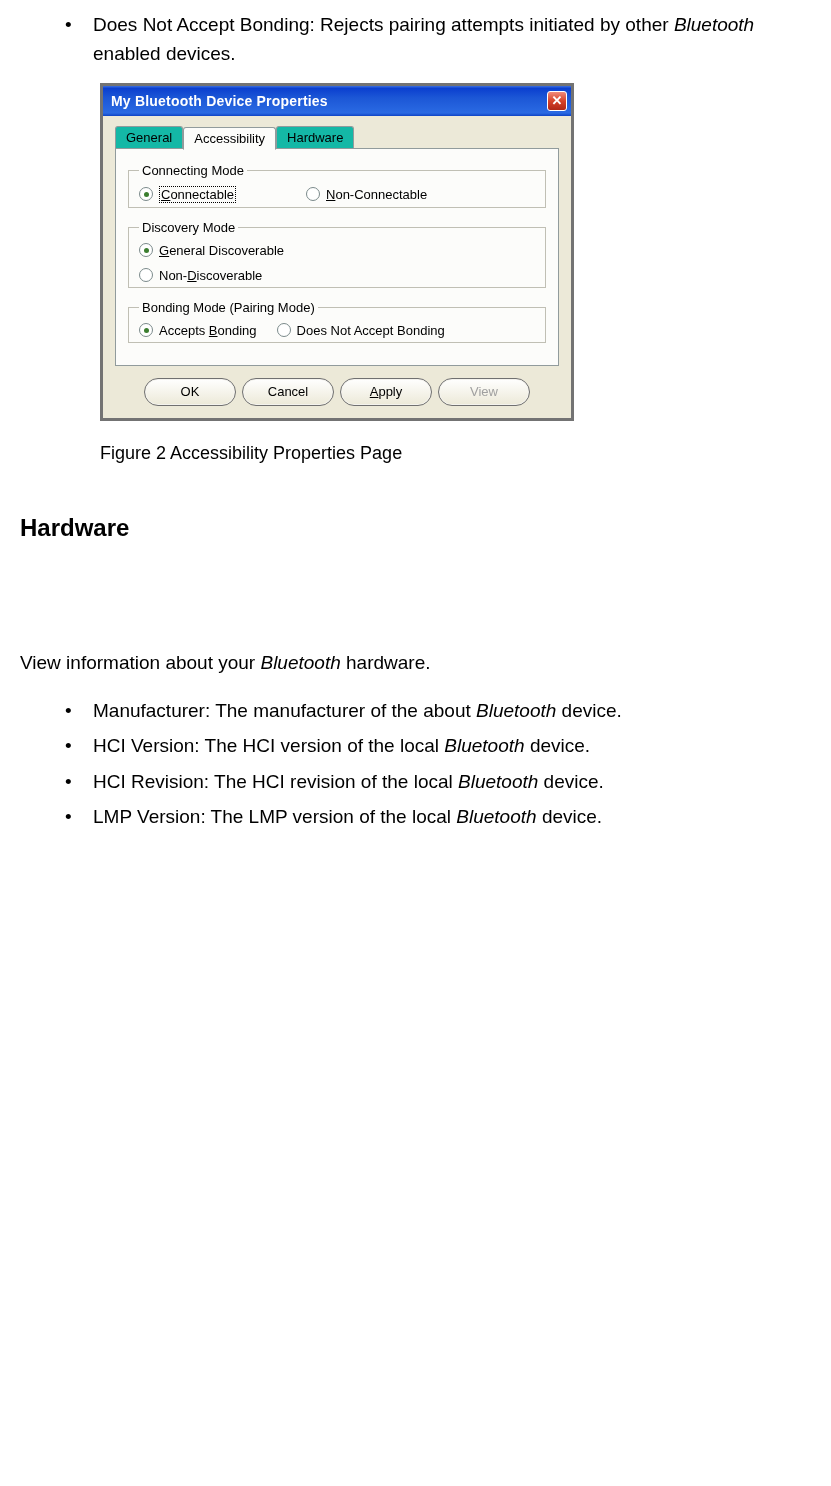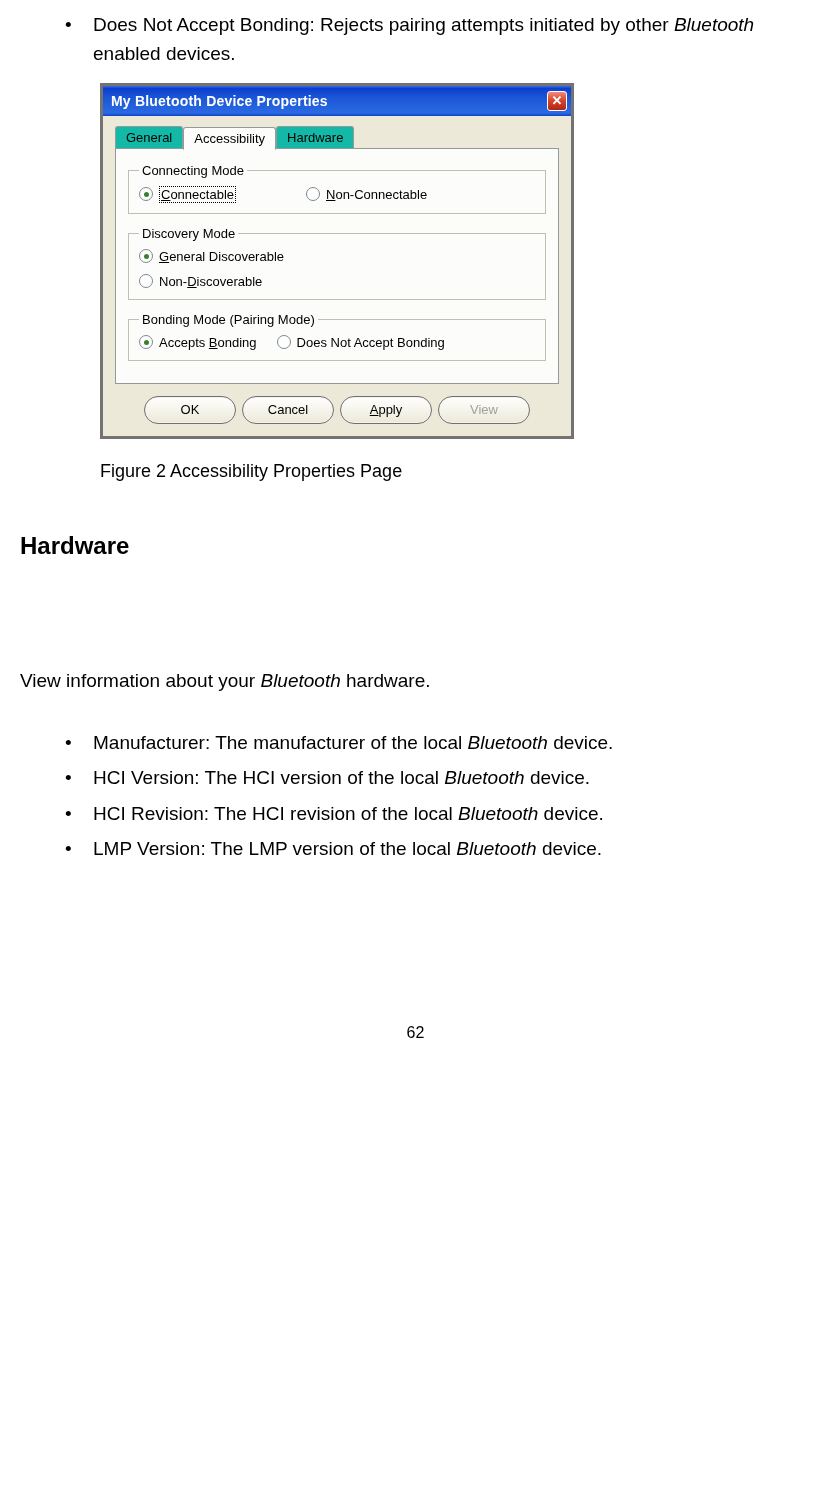--- a/index.html
+++ b/index.html
@@ -93,21 +93,21 @@
   .tab-body {
     margin: 0 12px 12px 12px;
     border: 1px solid #919b9c;
     border-top: none;
     background: #fcfcfa;
     padding: 14px 12px 10px 12px;
   }
   fieldset.group {
     border: 1px solid #c0bfb4;
     margin: 0 0 12px 0;
-    padding: 8px 10px 10px 10px;
+    padding: 8px 10px 4px 10px;
     background: #fcfcfa;
   }
   fieldset.group legend {
     font-size: 13px;
     padding: 0 3px;
     color: #000;
   }
   .radio-row {
     display: flex;
     align-items: center;
@@ -166,21 +166,21 @@
   }
   .h-hardware {
     font-family: Arial, Helvetica, sans-serif;
     font-weight: 900;
     font-size: 24px;
     margin-top: 50px;
     margin-bottom: 0;
   }
   .hw-intro {
     margin-top: 110px;
-    margin-bottom: 36px;
+    margin-bottom: 22px;
     font-size: 19px;
   }
   .page-num {
     text-align: center;
     font-size: 16px;
     margin-top: 160px;
   }
   .group-cols { display:flex; gap:70px; align-items:center;}
   .group-stack > .radio-row { margin-bottom: 10px; }
   .group-stack > .radio-row:last-child { margin-bottom: 0; }
@@ -270,21 +270,21 @@
 
   <div class="h-hardware">Hardware</div>
 
   <div class="hw-intro">
     <span>View information about your </span><span class="italic">Bluetooth</span><span> hardware.</span>
   </div>
 
   <div class="bullet-row">
     <div class="bullet-dot">•</div>
     <div class="bullet-text">
-      <span>Manufacturer:   The manufacturer of the local </span><span class="italic">Bluetooth</span><span> device.</span>
+      <span>Manufacturer:   The manufacturer of the about </span><span class="italic">Bluetooth</span><span> device.</span>
     </div>
   </div>
   <div class="bullet-row">
     <div class="bullet-dot">•</div>
     <div class="bullet-text">
       <span>HCI Version: The HCI version of the local </span><span class="italic">Bluetooth</span><span> device.</span>
     </div>
   </div>
   <div class="bullet-row">
     <div class="bullet-dot">•</div>
@@ -292,15 +292,14 @@
       <span>HCI Revision: The HCI revision of the local </span><span class="italic">Bluetooth</span><span> device.</span>
     </div>
   </div>
   <div class="bullet-row">
     <div class="bullet-dot">•</div>
     <div class="bullet-text">
       <span>LMP Version: The LMP version of the local </span><span class="italic">Bluetooth</span><span> device.</span>
     </div>
   </div>
 
-  <div class="page-num">62</div>
 
 </div>
 
 </body></html>

